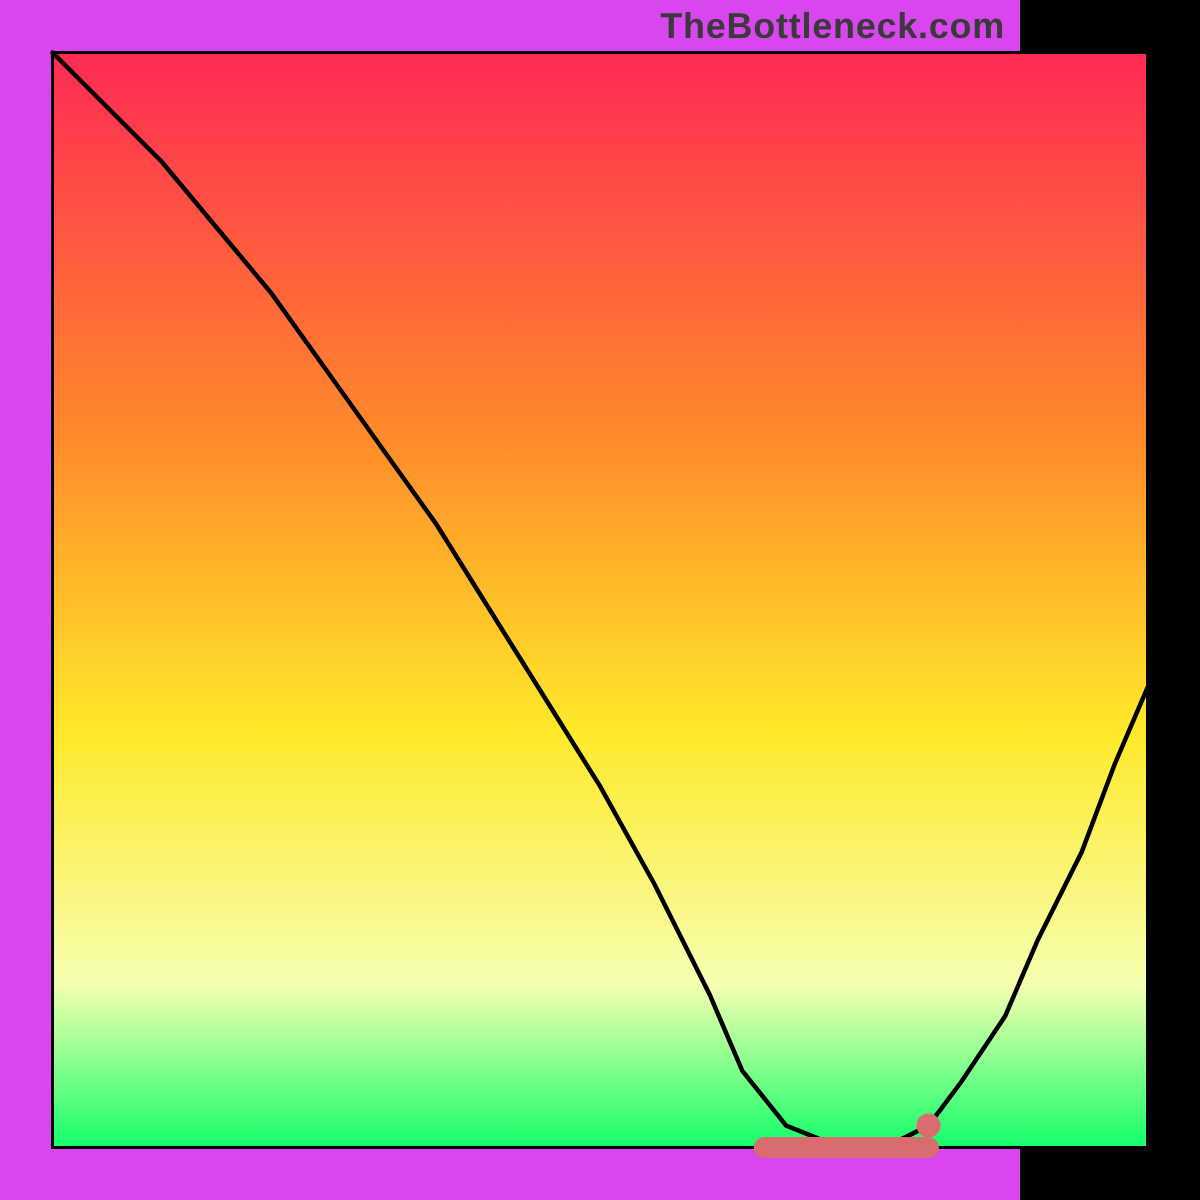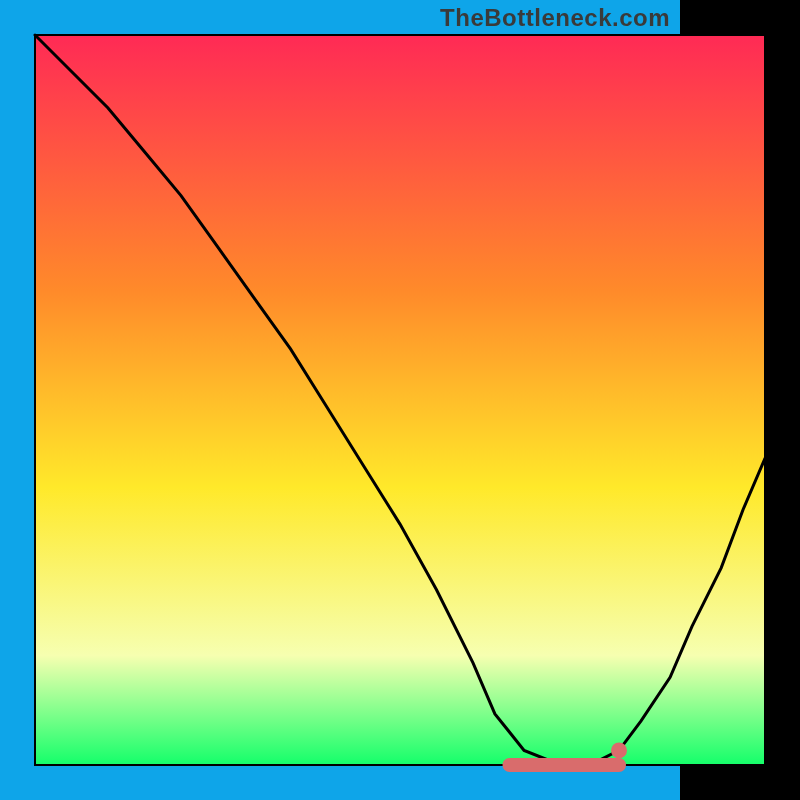--- a/index.html
+++ b/index.html
@@ -8,21 +8,21 @@
     width: 800px;
     height: 800px;
     background: #000;
     overflow: hidden;
     font-family: Arial, Helvetica, sans-serif;
   }
   .frame {
     position: relative;
     width: 680px;
     height: 800px;
-    background: #0ea5e9;
+    background: #d946ef;
   }
   .watermark {
     position: absolute;
     top: 4px;
     right: 10px;
     color: #3a3a3a;
     font-size: 24px;
     font-weight: 600;
     letter-spacing: 0.5px;
     z-index: 10;

